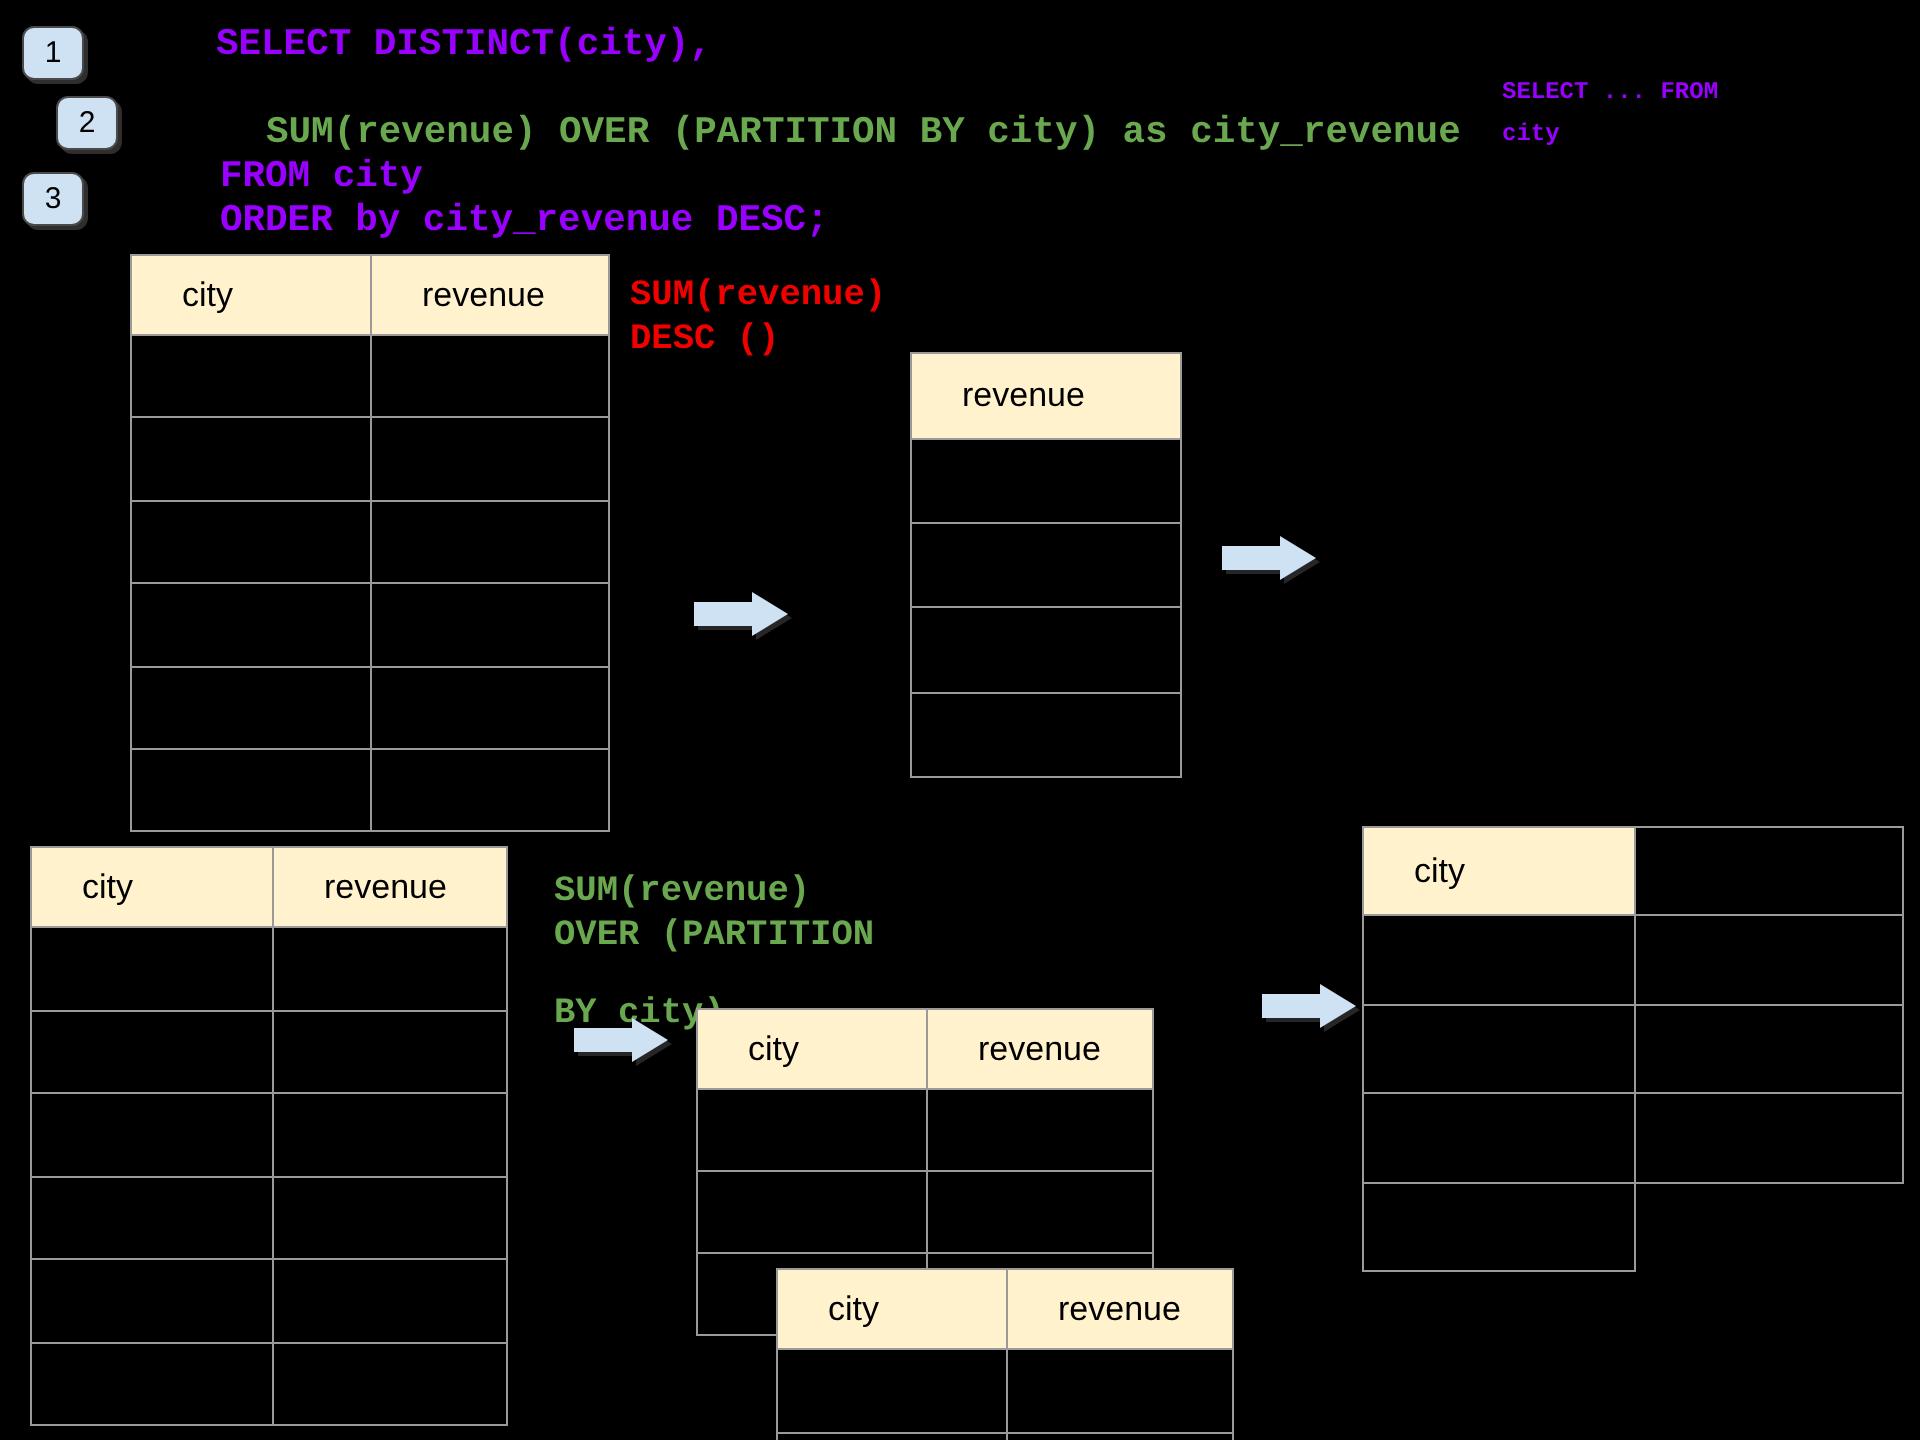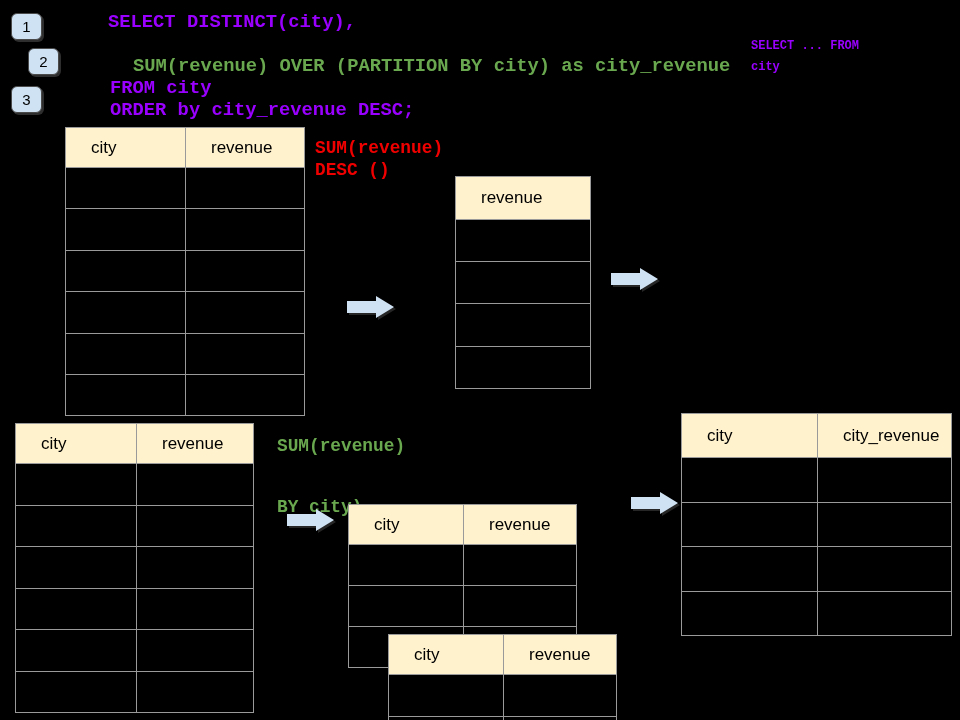--- a/index.html
+++ b/index.html
@@ -93,20 +93,21 @@
   <div class="code code-main purple" id="L4">FROM city</div>
   <div class="code code-main purple" id="L5">ORDER by city_revenue DESC;</div>
 
   <div class="code note purple" id="N1">SELECT ... FROM</div>
   <div class="code note purple" id="N2">city</div>
 
   <div class="code lbl red" id="R1">SUM(revenue)</div>
   <div class="code lbl red" id="R2">DESC ()</div>
 
   <div class="code lbl green" id="G1">SUM(revenue)</div>
+  <div class="code lbl green" id="G2">OVER (PARTITION</div>
   <div class="code lbl green" id="G3">BY city)</div>
 
   <div class="tbl" id="t1">
       <div class="th">city</div>
       <div class="th">revenue</div>
       <div class="td"></div>
       <div class="td"></div>
       <div class="td"></div>
       <div class="td"></div>
       <div class="td"></div>
@@ -154,21 +155,20 @@
   <div class="tbl" id="t5">
       <div class="th">city</div>
       <div class="th">revenue</div>
       <div class="td"></div>
       <div class="td"></div>
       <div class="td"></div>
       <div class="td"></div>
     </div>
   <div class="tbl" id="t6">
       <div class="th">city</div>
-      <div class="th">city_revenue</div>
       <div class="td"></div>
       <div class="td"></div>
       <div class="td"></div>
       <div class="td"></div>
       <div class="td"></div>
       <div class="td"></div>
       <div class="td"></div>
       <div class="td"></div>
     </div>
 

